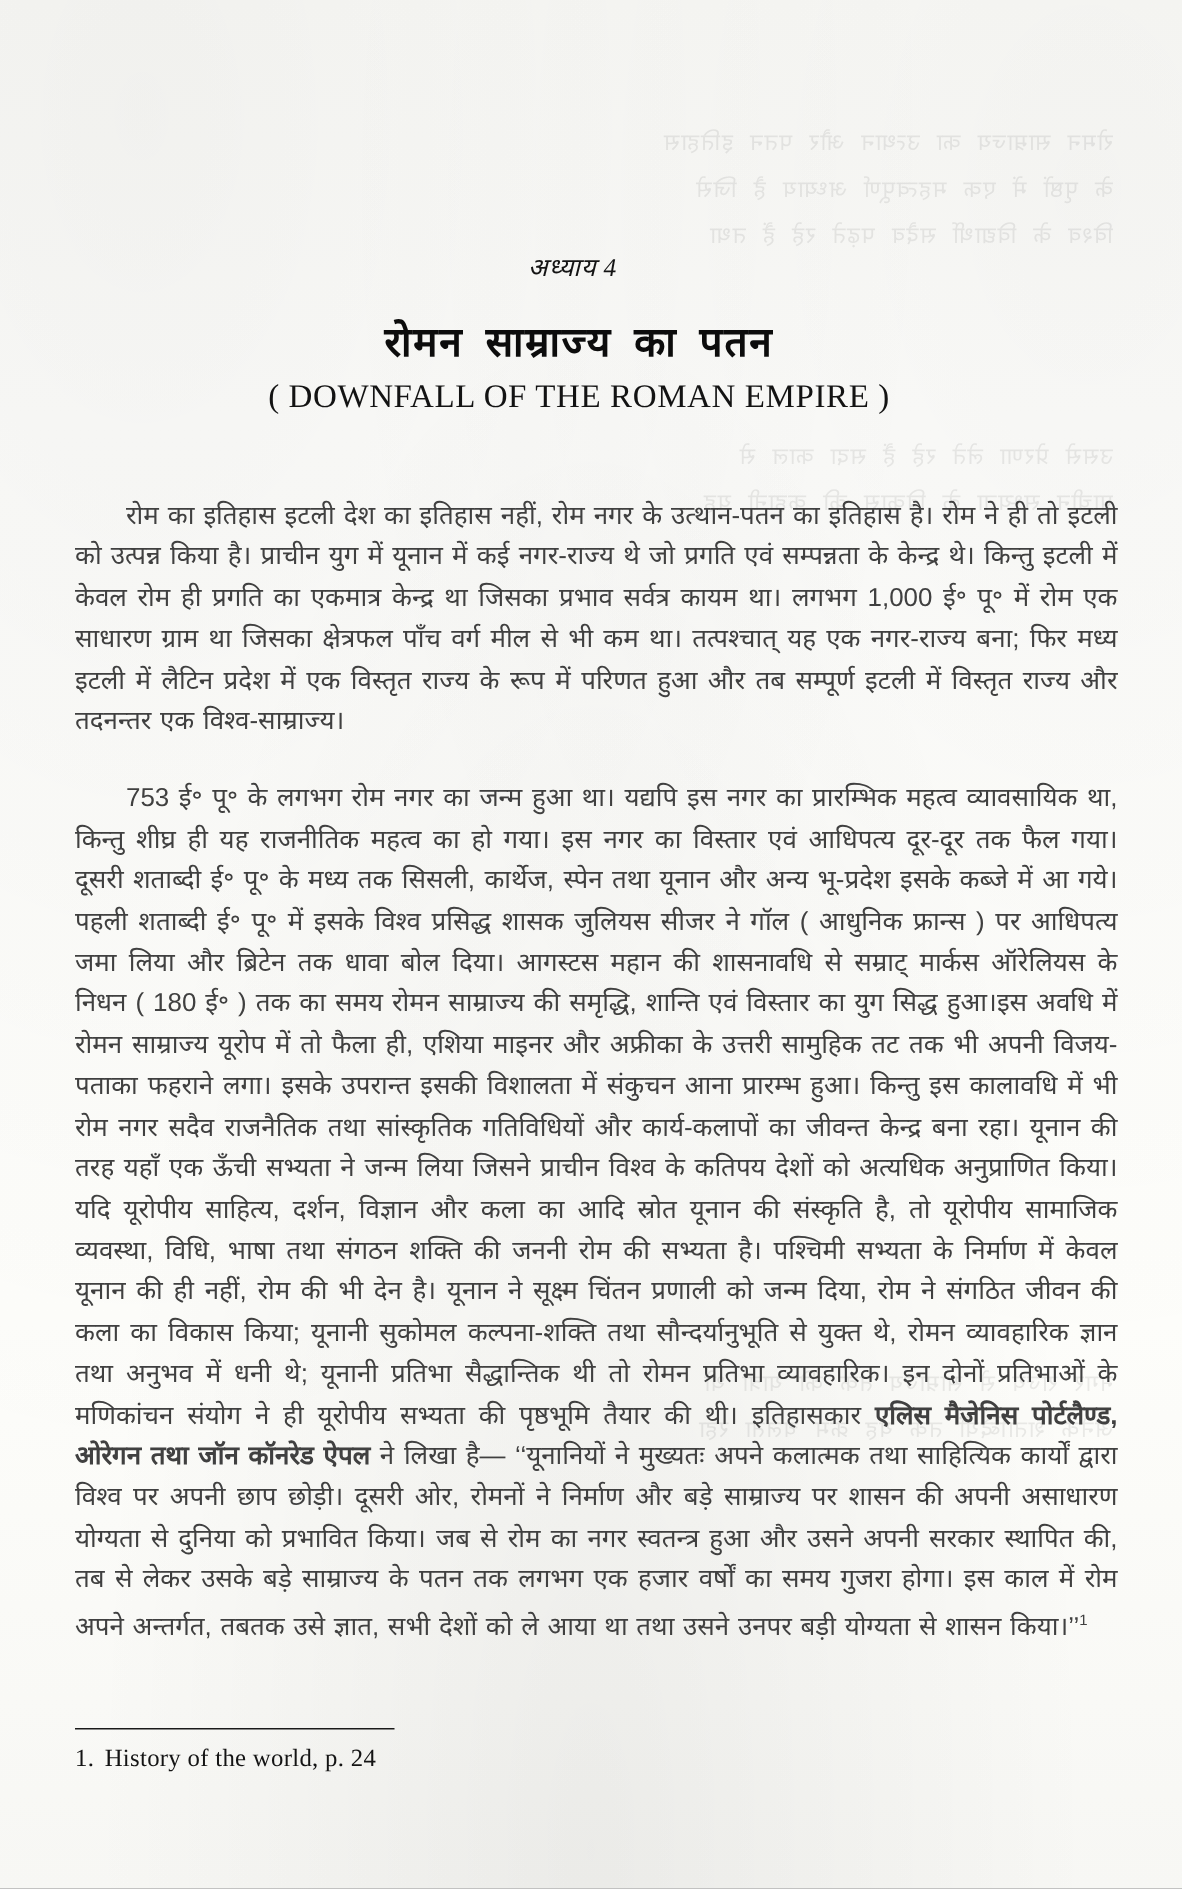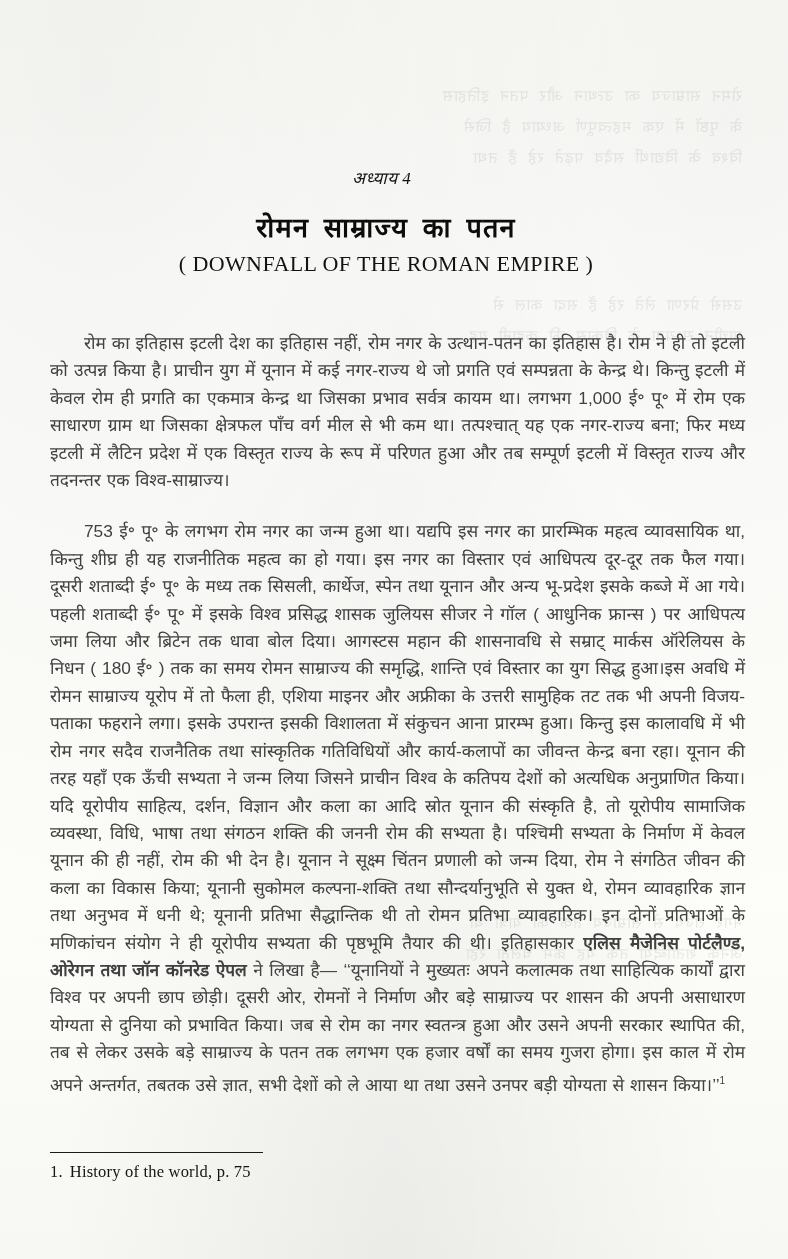--- a/index.html
+++ b/index.html
@@ -161,17 +161,17 @@
       <div class="title-en">( DOWNFALL OF THE ROMAN EMPIRE )</div>
     </div>
 
     <div class="body-text">
       <p class="p1">रोम का इतिहास इटली देश का इतिहास नहीं, रोम नगर के उत्थान-पतन का इतिहास है। रोम ने ही तो इटली को उत्पन्न किया है। प्राचीन युग में यूनान में कई नगर-राज्य थे जो प्रगति एवं सम्पन्नता के केन्द्र थे। किन्तु इटली में केवल रोम ही प्रगति का एकमात्र केन्द्र था जिसका प्रभाव सर्वत्र कायम था। लगभग 1,000 ई॰ पू॰ में रोम एक साधारण ग्राम था जिसका क्षेत्रफल पाँच वर्ग मील से भी कम था। तत्पश्चात् यह एक नगर-राज्य बना; फिर मध्य इटली में लैटिन प्रदेश में एक विस्तृत राज्य के रूप में परिणत हुआ और तब सम्पूर्ण इटली में विस्तृत राज्य और तदनन्तर एक विश्व-साम्राज्य।</p>
       <p class="p2"><span>753 ई॰ पू॰ के लगभग रोम नगर का जन्म हुआ था। यद्यपि इस नगर का प्रारम्भिक महत्व व्यावसायिक था, किन्तु शीघ्र ही यह राजनीतिक महत्व का हो गया। इस नगर का विस्तार एवं आधिपत्य दूर-दूर तक फैल गया। दूसरी शताब्दी ई॰ पू॰ के मध्य तक सिसली, कार्थेज, स्पेन तथा यूनान और अन्य भू-प्रदेश इसके कब्जे में आ गये। पहली शताब्दी ई॰ पू॰ में इसके विश्व प्रसिद्ध शासक जुलियस सीजर ने गॉल ( आधुनिक फ्रान्स ) पर आधिपत्य जमा लिया और ब्रिटेन तक धावा बोल दिया। आगस्टस महान की शासनावधि से सम्राट् मार्कस ऑरेलियस के निधन ( 180 ई॰ ) तक का समय रोमन साम्राज्य की समृद्धि, शान्ति एवं विस्तार का युग सिद्ध हुआ।इस अवधि में रोमन साम्राज्य यूरोप में तो फैला ही, एशिया माइनर और अफ्रीका के उत्तरी सामुहिक तट तक भी अपनी विजय-पताका फहराने लगा। इसके उपरान्त इसकी विशालता में संकुचन आना प्रारम्भ हुआ। किन्तु इस कालावधि में भी रोम नगर सदैव राजनैतिक तथा सांस्कृतिक गतिविधियों और कार्य-कलापों का जीवन्त केन्द्र बना रहा। यूनान की तरह यहाँ एक ऊँची सभ्यता ने जन्म लिया जिसने प्राचीन विश्व के कतिपय देशों को अत्यधिक अनुप्राणित किया। यदि यूरोपीय साहित्य, दर्शन, विज्ञान और कला का आदि स्रोत यूनान की संस्कृति है, तो यूरोपीय सामाजिक व्यवस्था, विधि, भाषा तथा संगठन शक्ति की जननी रोम की सभ्यता है। पश्चिमी सभ्यता के निर्माण में केवल यूनान की ही नहीं, रोम की भी देन है। यूनान ने सूक्ष्म चिंतन प्रणाली को जन्म दिया, रोम ने संगठित जीवन की कला का विकास किया; यूनानी सुकोमल कल्पना-शक्ति तथा सौन्दर्यानुभूति से युक्त थे, रोमन व्यावहारिक ज्ञान तथा अनुभव में धनी थे; यूनानी प्रतिभा सैद्धान्तिक थी तो रोमन प्रतिभा व्यावहारिक। इन दोनों प्रतिभाओं के मणिकांचन संयोग ने ही यूरोपीय सभ्यता की पृष्ठभूमि तैयार की थी। इतिहासकार </span><b>एलिस मैजेनिस पोर्टलैण्ड, ओरेगन तथा जॉन कॉनरेड ऐपल</b><span> ने लिखा है— ‘‘यूनानियों ने मुख्यतः अपने कलात्मक तथा साहित्यिक कार्यों द्वारा विश्व पर अपनी छाप छोड़ी। दूसरी ओर, रोमनों ने निर्माण और बड़े साम्राज्य पर शासन की अपनी असाधारण योग्यता से दुनिया को प्रभावित किया। जब से रोम का नगर स्वतन्त्र हुआ और उसने अपनी सरकार स्थापित की, तब से लेकर उसके बड़े साम्राज्य के पतन तक लगभग एक हजार वर्षों का समय गुजरा होगा। इस काल में रोम अपने अन्तर्गत, तबतक उसे ज्ञात, सभी देशों को ले आया था तथा उसने उनपर बड़ी योग्यता से शासन किया।’’</span><sup class="fn-ref">1</sup></p>
     </div>
 
     <div class="footnote-area">
       <div class="footnote-rule"></div>
-      <div class="footnote-text"><span class="footnote-num">1.</span><span>History of the world, p. 75</span></div>
+      <div class="footnote-text"><span class="footnote-num">1.</span><span>History of the world, p. 24</span></div>
     </div>
 
   </div>
 </div>
 
 </body></html>

